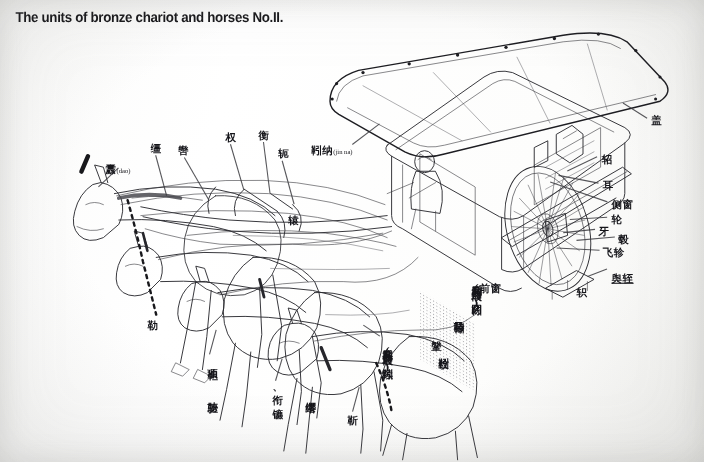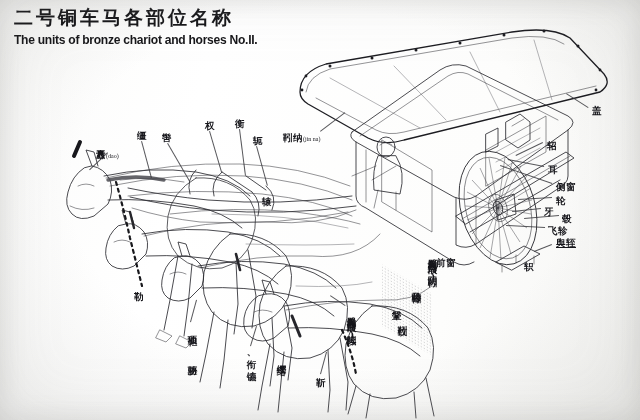--- a/index.html
+++ b/index.html
@@ -374,23 +374,22 @@
       <div class="label vert" style="left: 428px; top: 252px;"><span>服马靷后段(阴靷)</span></div>
       <div class="label" style="left: 436px; top: 258px;"><span>前窗</span></div>
       <div class="label" style="left: 592px; top: 106px;"><span>盖</span></div>
       <div class="label" style="left: 547px; top: 141px;"><span>轺</span></div>
       <div class="label" style="left: 548px; top: 165px;"><span>耳</span></div>
       <div class="label" style="left: 556px; top: 182px;"><span>侧窗</span></div>
       <div class="label" style="left: 556px; top: 196px;"><span>轮</span></div>
       <div class="label" style="left: 544px; top: 207px;"><span>牙</span></div>
       <div class="label" style="left: 562px; top: 214px;"><span>毂</span></div>
       <div class="label" style="left: 548px; top: 226px;"><span>飞轸</span></div>
-      <div class="label" style="left: 556px; top: 238px; text-decoration: underline;"><span>舆轾</span></div>
+      <div class="label" style="left: 556px; top: 249px; text-decoration: underline;"><span>舆轾</span></div>
       <div class="label" style="left: 524px; top: 262px;"><span>轵</span></div>
     </div>
 
   <div id="title-block">
-    <div id="title-cn">二号铜车马各部位名称</div>
     <div id="title-en">The units of bronze chariot and horses No.II.</div>
   </div>
 
   <div id="edge-shade"></div>
 </div>
 
 </body></html>

